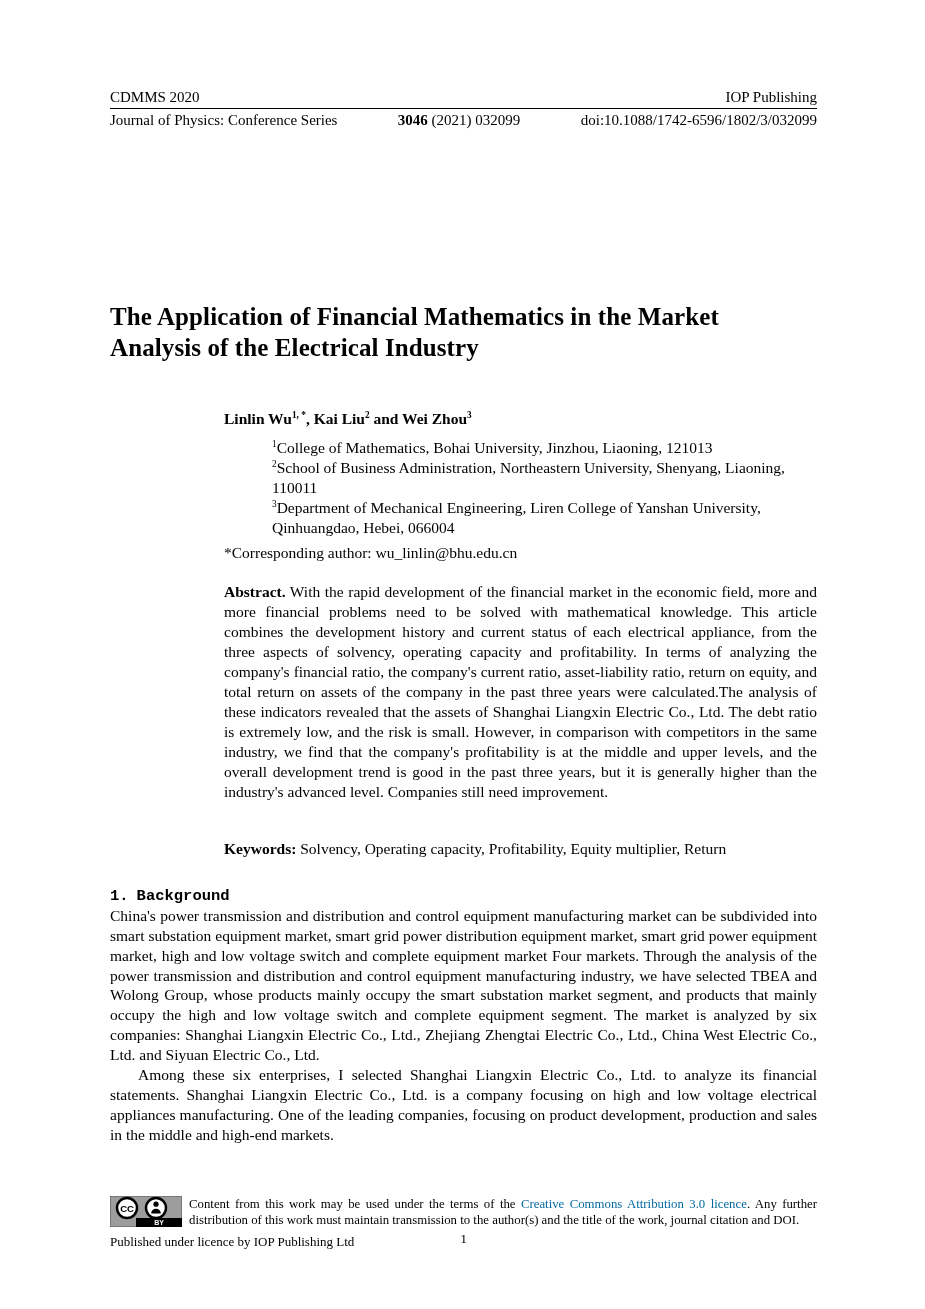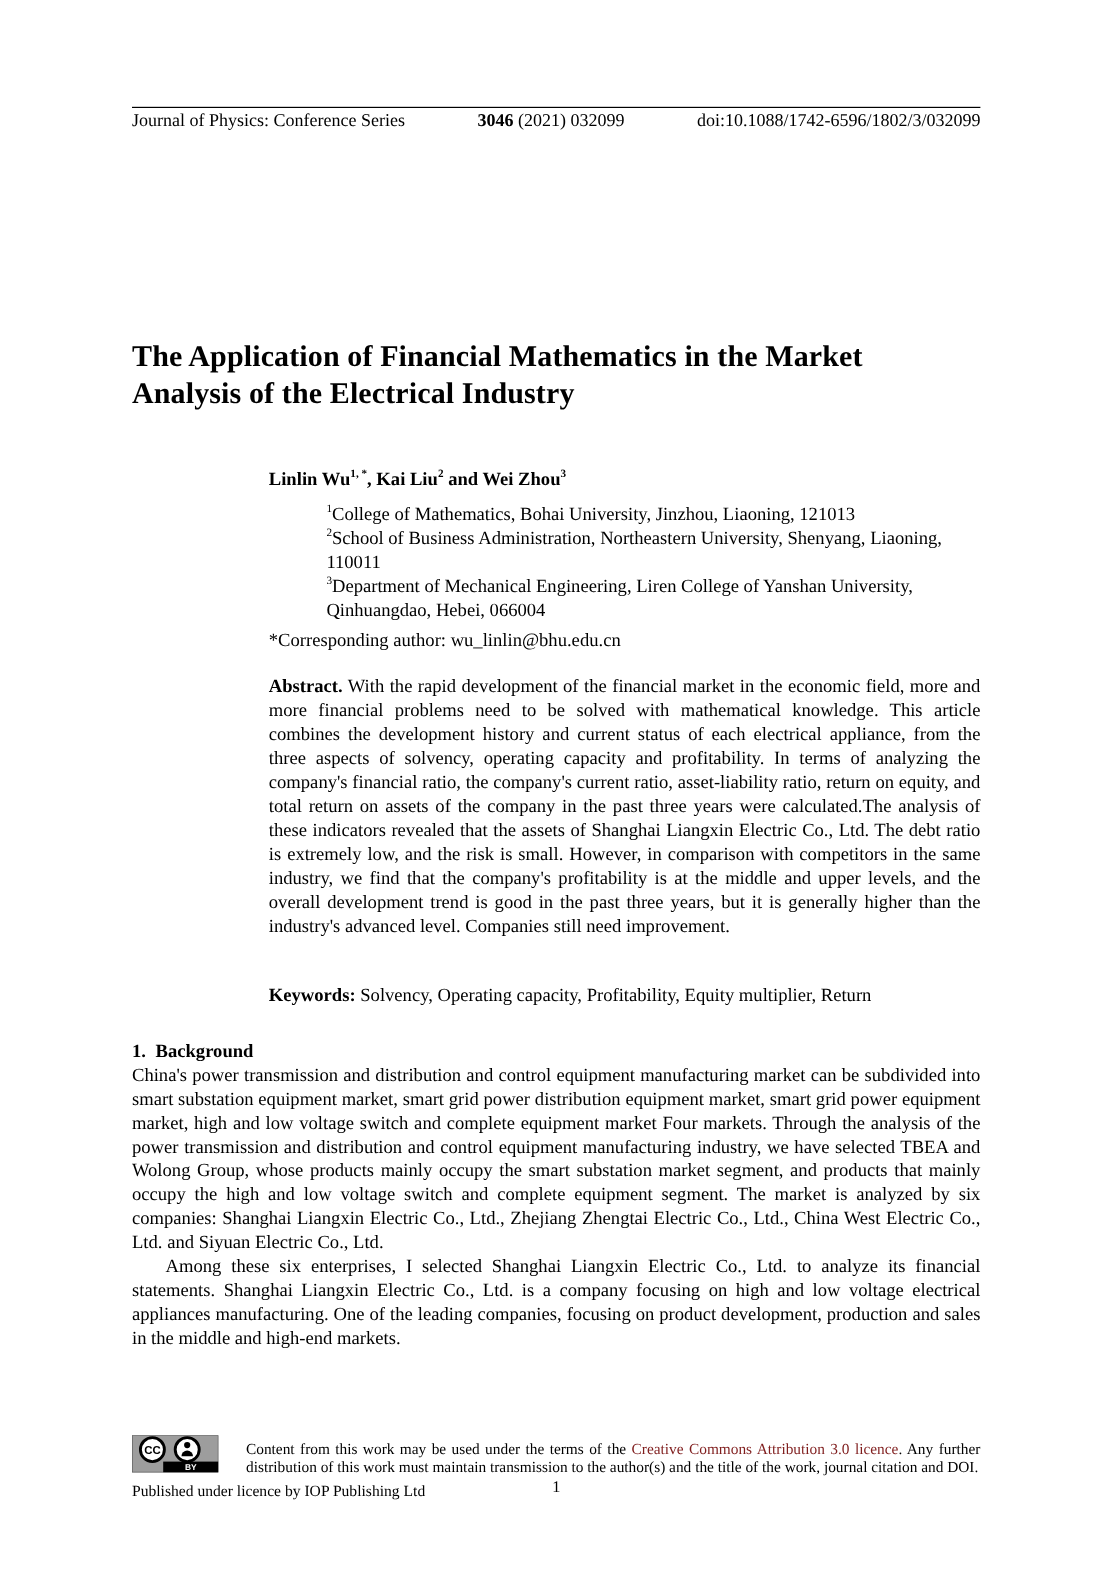--- a/index.html
+++ b/index.html
@@ -34,40 +34,44 @@
   .inner-block { margin-left: 114px; margin-top: 46px; font-size: 15.5px; line-height: 1.29; max-width: 596px; }
   .author-line { font-weight: bold; }
   sup { font-size: 0.6em; vertical-align: super; line-height: 0; }
   .affiliations { margin-top: 9px; margin-left: 48px; }
   .corresponding { margin-top: 5px; }
   .abstract { margin-top: 19px; text-align: justify; }
   .bold-label { font-weight: bold; }
   .keywords { margin-top: 37px; }
 
   
-  .section-heading { margin-top: 27px; font-size: 15.5px; font-weight: bold; line-height: 1.3; }
+  .section-heading { margin-top: 27px; font-size: 15.5px; font-weight: bold; line-height: 1.3; font-family: Liberation Mono, monospace; }
   .section-heading .sec-title { margin-left: 8px; }
   .body-par { font-size: 15.5px; line-height: 1.285; text-align: justify; }
   .indent { text-indent: 28px; }
 
   
   .footer { position: absolute; left: 110px; right: 108px; top: 1194px; }
-  .footer-row { display: flex; align-items: flex-end; gap: 16px; }
+  .footer-row { display: flex; align-items: center; }
   .cc-badge { flex: 0 0 auto; margin-right: 7px; margin-top: 2px; }
   .license { font-size: 12.8px; line-height: 1.22; text-align: justify; }
-  .cc-link { color: #7f1d1d; text-decoration: none; cursor: pointer; }
+  .cc-link { color: #0369a1; text-decoration: none; cursor: pointer; }
   .pub-line { margin-top: 3px; font-size: 13px; line-height: 1.2; }
   .page-num { position: absolute; left: 50%; transform: translateX(-50%); top: 37px; font-size: 13.5px; }
 </style>
 </head>
 <body>
 
 <div class="page">
   <div class="content">
 
+    <div class="hdr-row">
+      <span>CDMMS 2020</span>
+      <span>IOP Publishing</span>
+    </div>
     <div class="hdr-rule"></div>
     <div class="hdr-row">
       <span>Journal of Physics: Conference Series</span>
       <span class="hdr-vol"><b>3046</b><span> (2021) 032099</span></span>
       <span>doi:10.1088/1742-6596/1802/3/032099</span>
     </div>
 
     <h1 class="paper-title">The Application of Financial Mathematics in the Market Analysis of the Electrical Industry</h1>
 
     <div class="inner-block">

